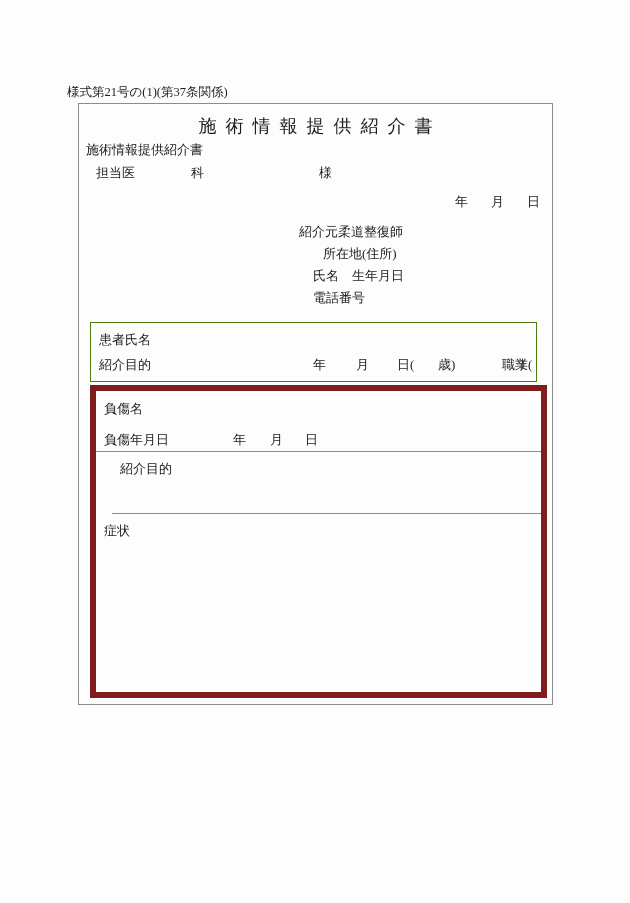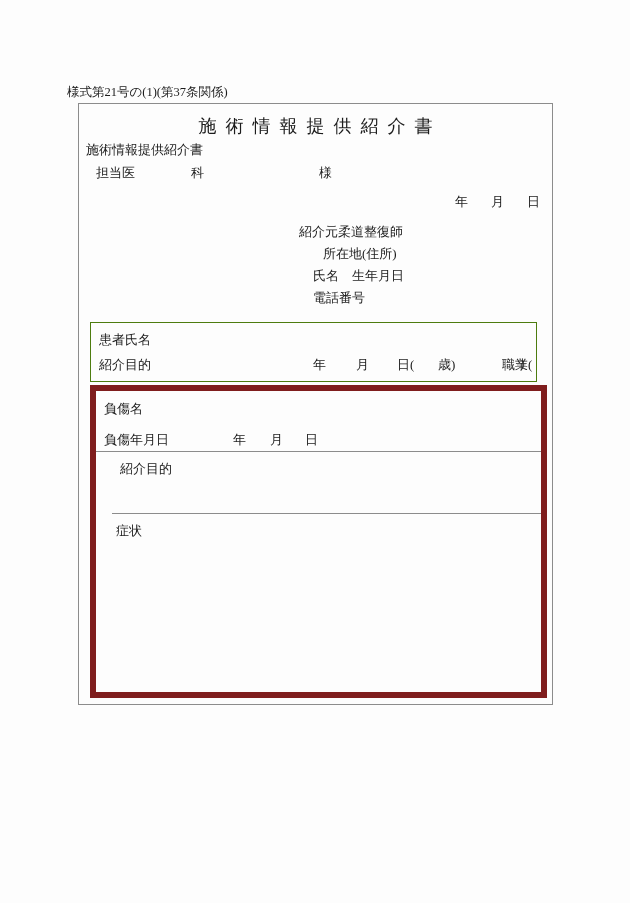--- a/index.html
+++ b/index.html
@@ -87,21 +87,21 @@
   }
   .injury-row {
     position: relative;
     border-bottom: 1px solid #8c8c8c;
     box-sizing: border-box;
   }
   .injury-row:last-child { border-bottom: none; flex: 1; }
   .row-injury   { height: 61px; }
   .row-purpose  { height: 62px; margin-left: 16px; }
   .row-firstaid { height: 58px; }
-  .row-symptoms { height: 56px; margin-left: 12px; }
+  .row-symptoms { height: 56px; }
   .i-name  { left: 8px;   top: 9px;  }
   .i-date  { left: 8px;   top: 40px; }
   .i-year  { left: 137px; top: 40px; }
   .i-month { left: 174px; top: 40px; }
   .i-day   { left: 209px; top: 40px; }
   .row-label { left: 8px; top: 8px; }
 </style>
 </head>
 <body>
 

